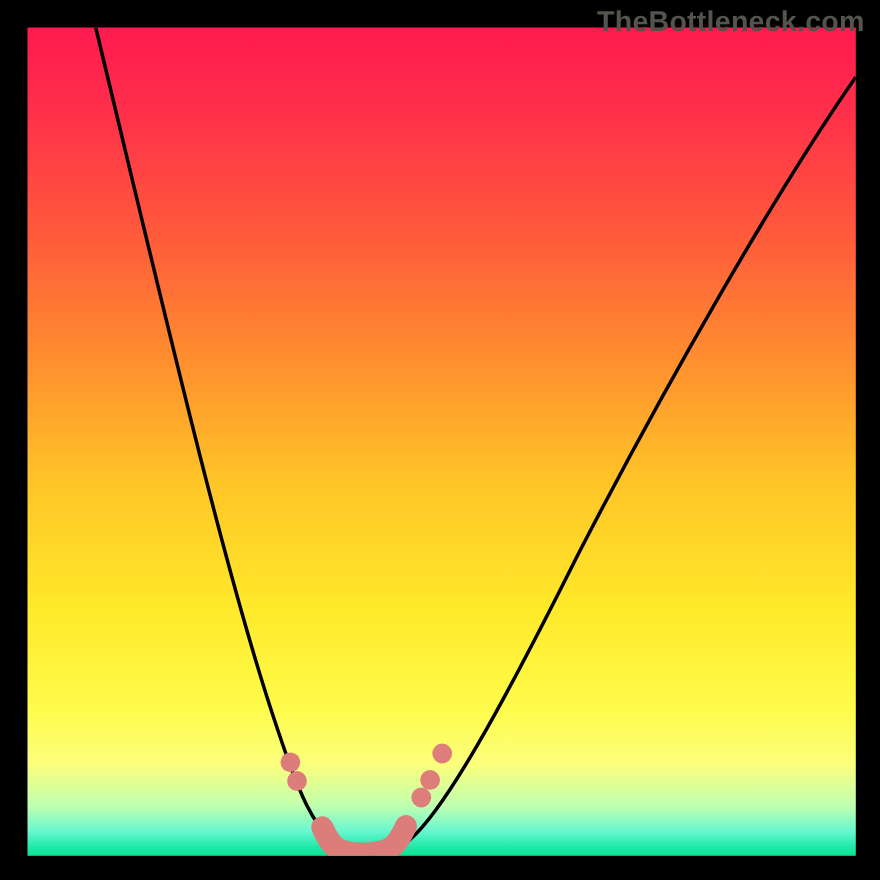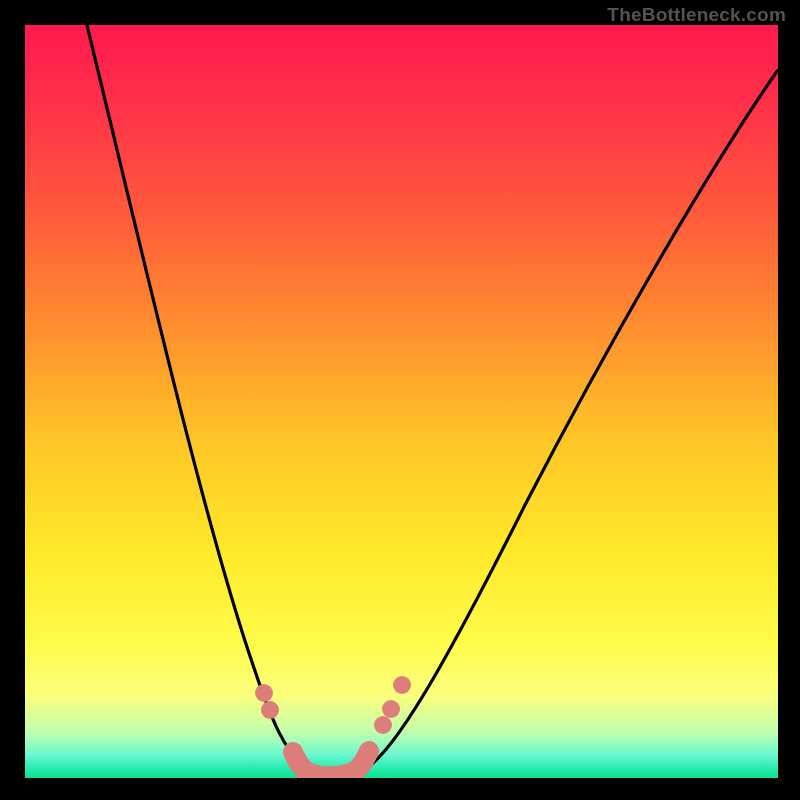--- a/index.html
+++ b/index.html
@@ -13,21 +13,21 @@
   .wrap {
     position: relative;
     width: 800px;
     height: 800px;
   }
   .watermark {
     position: absolute;
     top: 4px;
     right: 14px;
     font-family: Arial, Helvetica, sans-serif;
-    font-size: 19px;
+    font-size: 26px;
     font-weight: 600;
     color: #54534e;
     letter-spacing: 0.2px;
     z-index: 5;
     pointer-events: none;
   }
   
   .plot {
     position: absolute;
     left: 25px;

